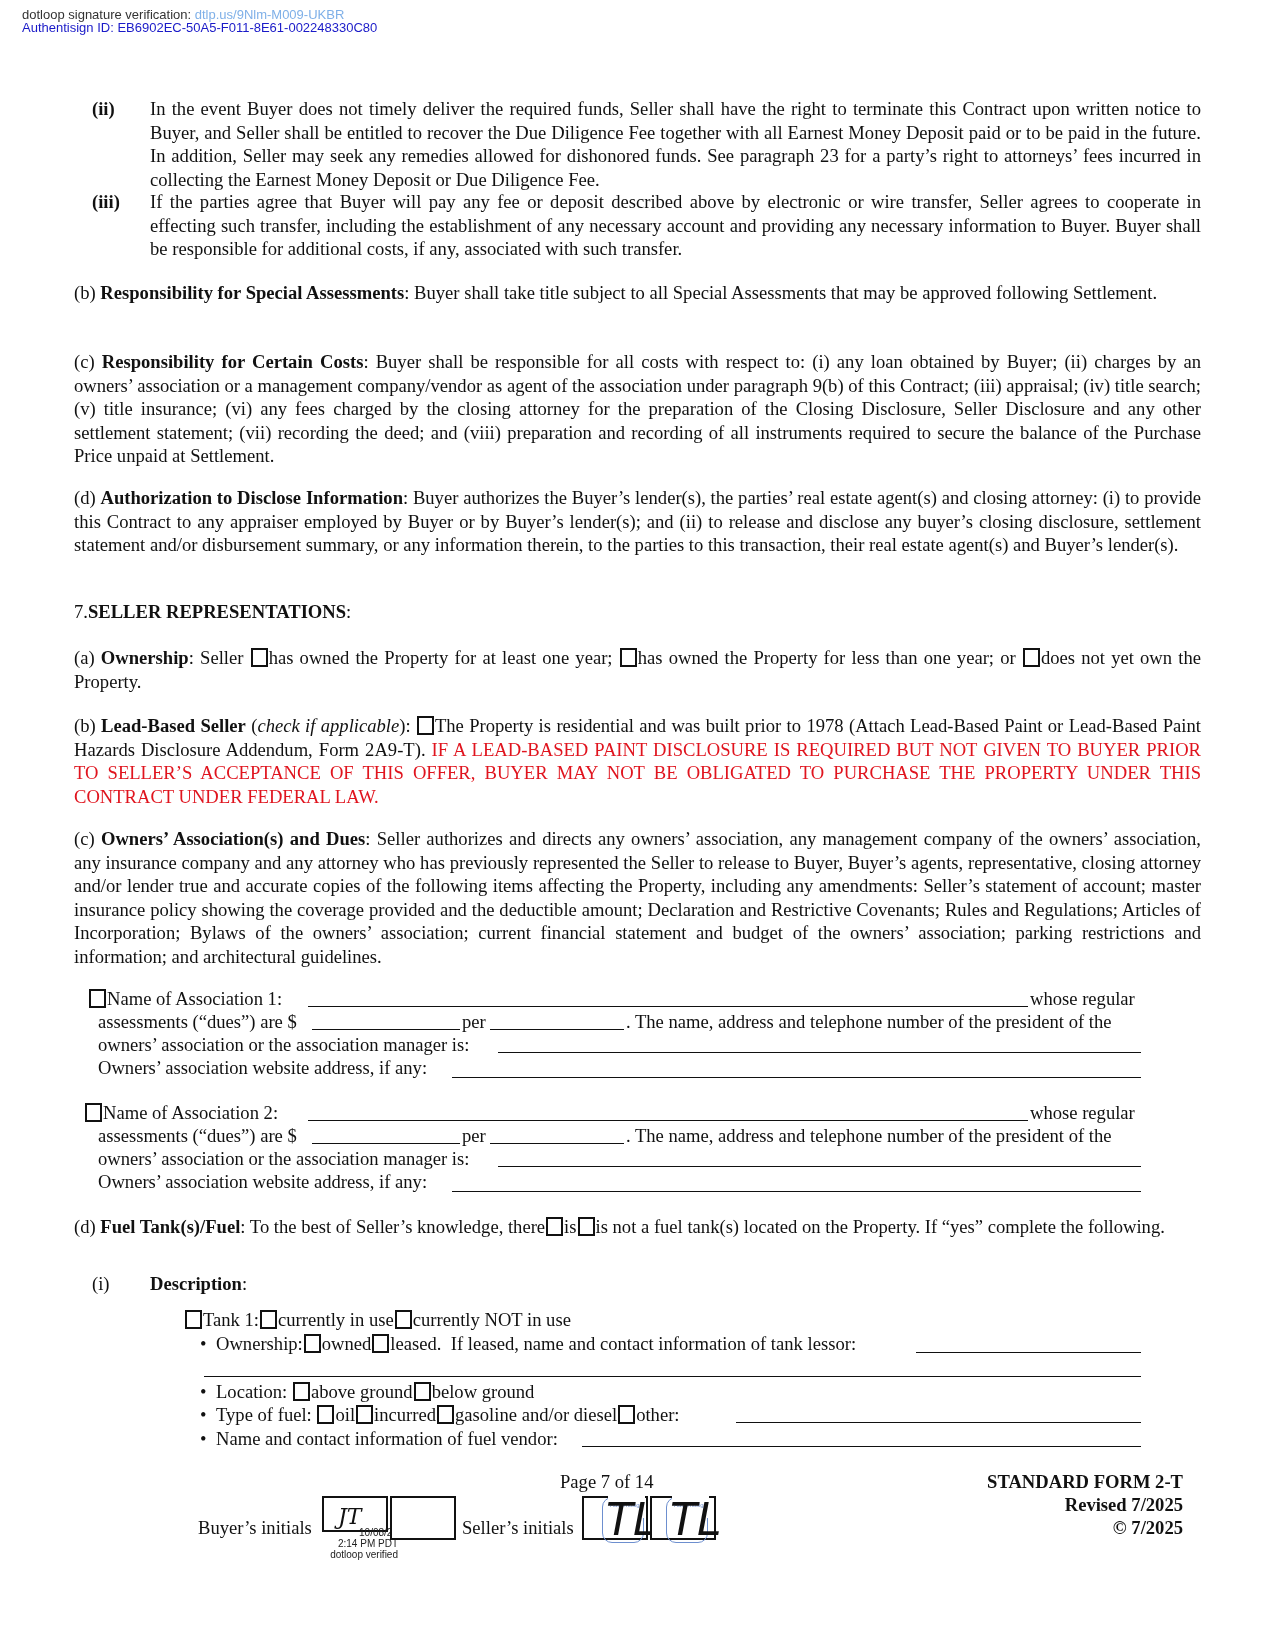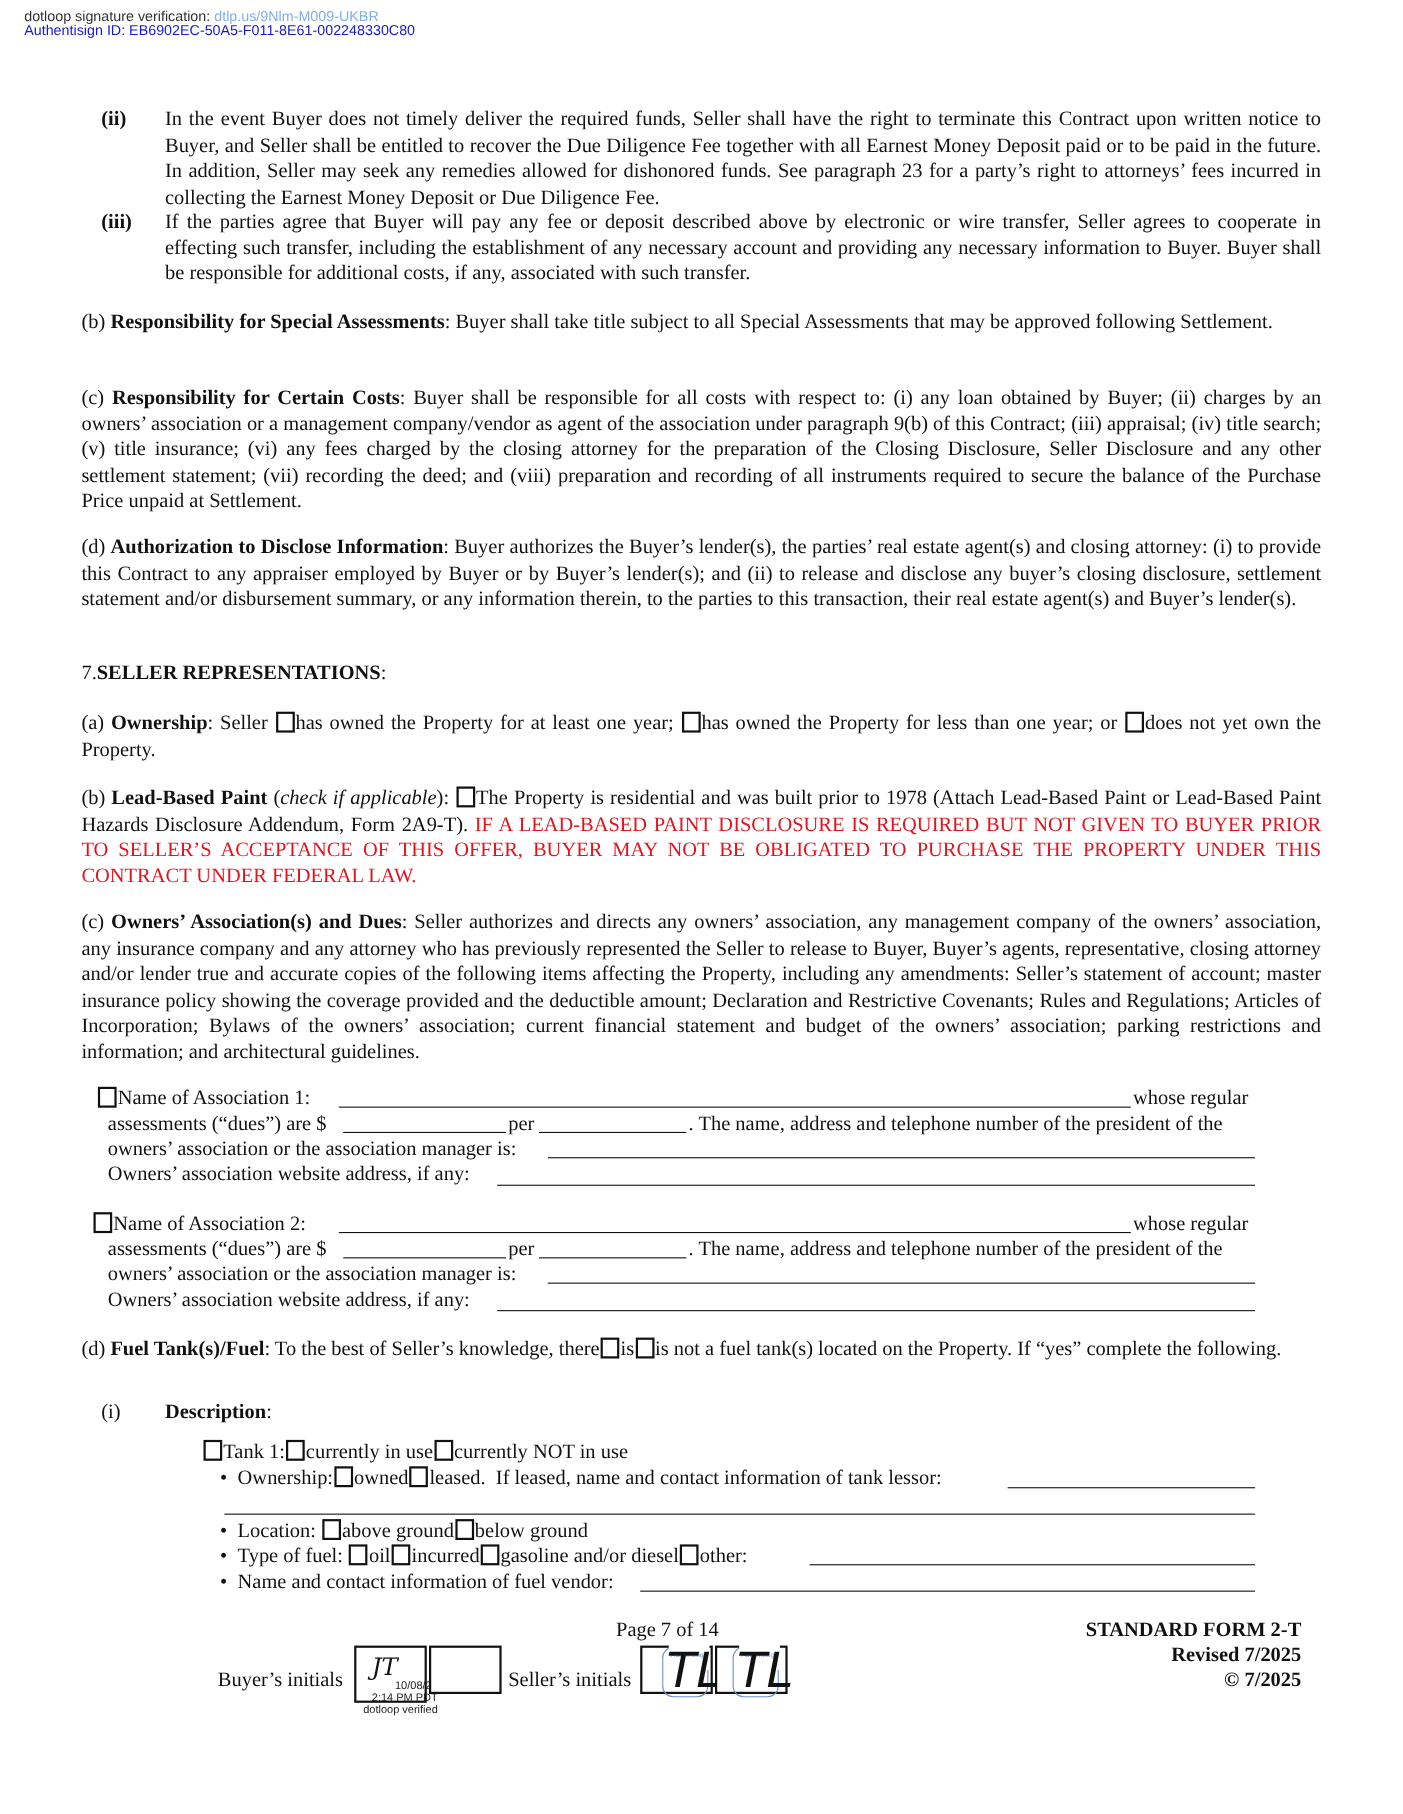--- a/index.html
+++ b/index.html
@@ -60,21 +60,21 @@
 </div>
 
 <div class="blk" style="top:646px;">
   <span>(a)</span> <b>Ownership</b><span>: Seller</span>
   <span class="cb"></span><span>has owned the Property for at least one year;</span>
   <span class="cb"></span><span>has owned the Property for less than one year; or</span>
   <span class="cb"></span><span>does not yet own the Property.</span>
 </div>
 
 <div class="blk" style="top:714px;">
-  <span>(b)</span> <b>Lead-Based Paint</b> (<i>check if applicable</i>):
+  <span>(b)</span> <b>Lead-Based Seller</b> (<i>check if applicable</i>):
   <span class="cb"></span><span>The Property is residential and was built prior to 1978 (Attach Lead-Based Paint or Lead-Based Paint Hazards Disclosure Addendum, Form 2A9-T).</span>
   <span class="red">IF A LEAD-BASED PAINT DISCLOSURE IS REQUIRED BUT NOT GIVEN TO BUYER PRIOR TO SELLER’S ACCEPTANCE OF THIS OFFER, BUYER MAY NOT BE OBLIGATED TO PURCHASE THE PROPERTY UNDER THIS CONTRACT UNDER FEDERAL LAW.</span>
 </div>
 
 <div class="blk" style="top:827px;">
   <span>(c)</span> <b>Owners’ Association(s) and Dues</b><span>: Seller authorizes and directs any owners’ association, any management company of the owners’ association, any insurance company and any attorney who has previously represented the Seller to release to Buyer, Buyer’s agents, representative, closing attorney and/or lender true and accurate copies of the following items affecting the Property, including any amendments: Seller’s statement of account; master insurance policy showing the coverage provided and the deductible amount; Declaration and Restrictive Covenants; Rules and Regulations; Articles of Incorporation; Bylaws of the owners’ association; current financial statement and budget of the owners’ association; parking restrictions and information; and architectural guidelines.</span>
 </div>
 
 <div>
   <span class="abs" style="left:88px; top:987px;"><span class="cb"></span><span>Name of Association 1:</span></span>
@@ -139,21 +139,21 @@
 <div class="line" style="left:736px; top:1422px; width:405px;"></div>
 
 <span class="abs" style="left:200px; top:1427px;">
   <span class="bullet">•</span><span>Name and contact information of fuel vendor:</span>
 </span>
 <div class="line" style="left:582px; top:1446px; width:559px;"></div>
 
 <span class="abs" style="left:560px; top:1470px;">Page 7 of 14</span>
 
 <span class="abs" style="left:198px; top:1516px;">Buyer’s initials</span>
-<div class="init-box" style="left:322px; top:1496px; width:66px; height:52px;">
+<div class="init-box" style="left:322px; top:1496px; width:66px; height:36px;">
   <span class="tl" style="left:14px; top:2px; font-size:22px; font-family:'DejaVu Serif', serif;">JT</span>
 </div>
 <div class="sig-small" style="left:312px; top:1527px; width:86px;">
   <div>10/08/25</div>
   <div>2:14 PM PDT</div>
   <div>dotloop verified</div>
 </div>
 <div class="init-box" style="left:390px; top:1496px; width:66px; height:44px;"></div>
 
 <span class="abs" style="left:462px; top:1516px;">Seller’s initials</span>

